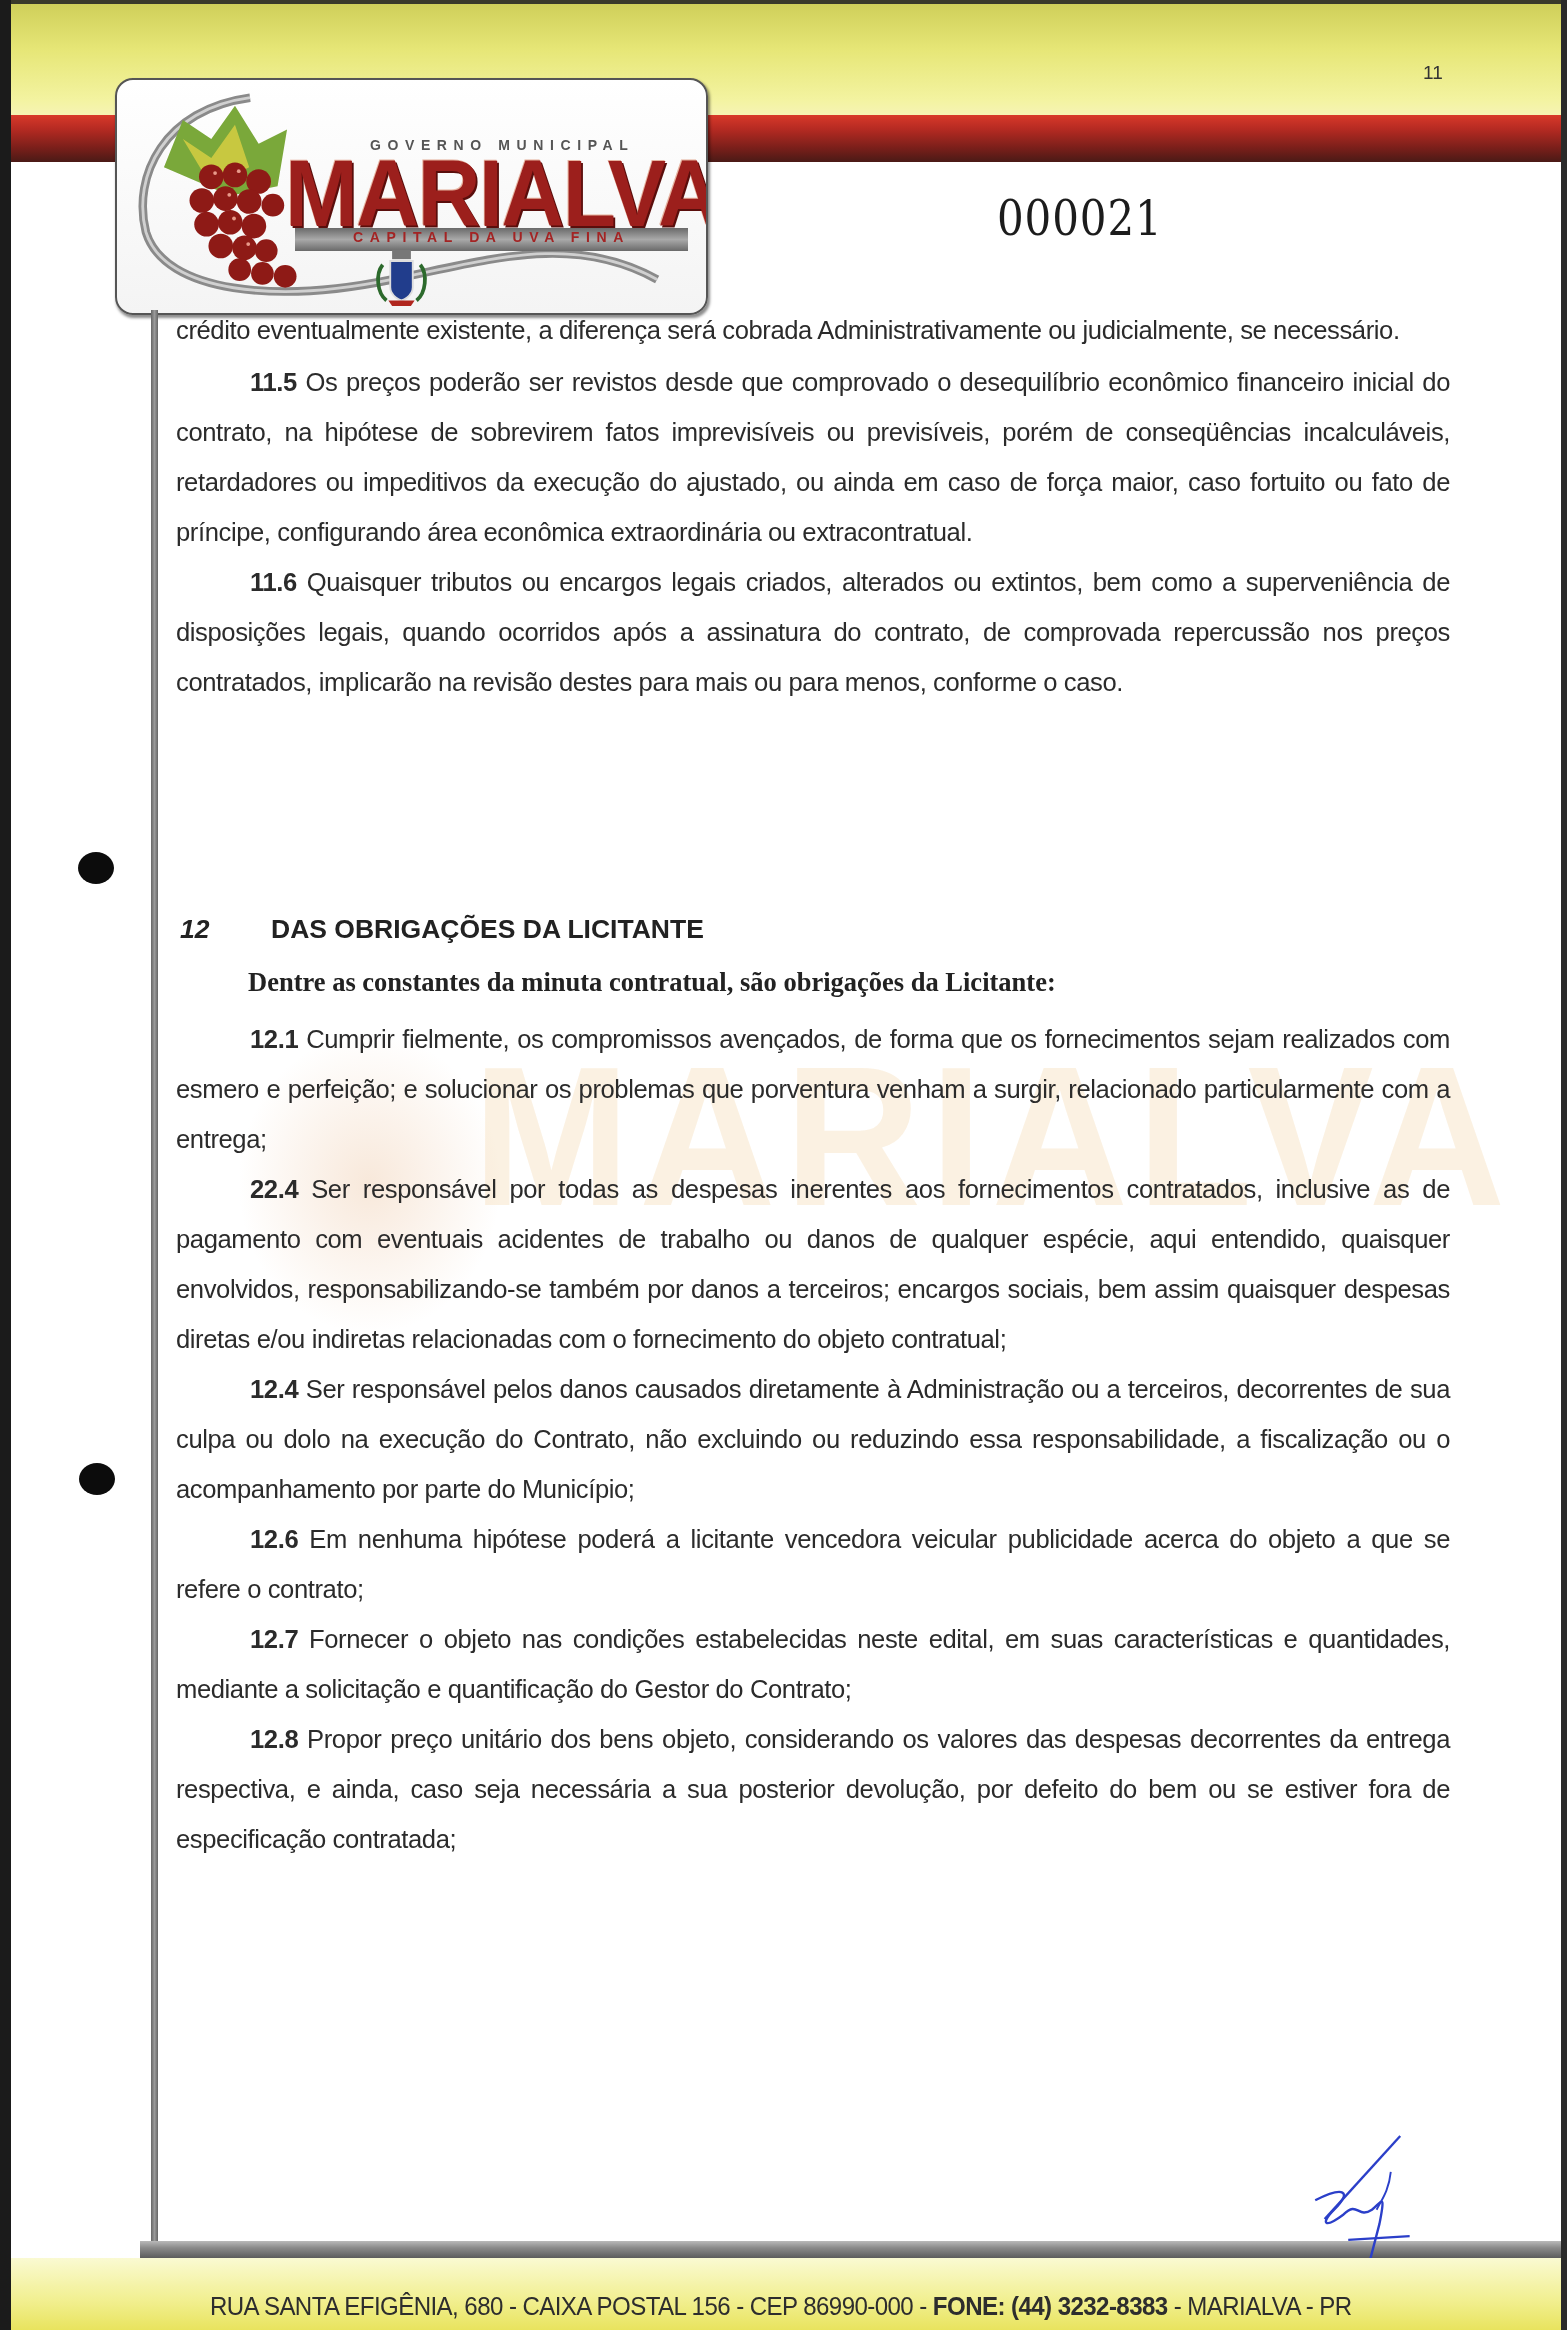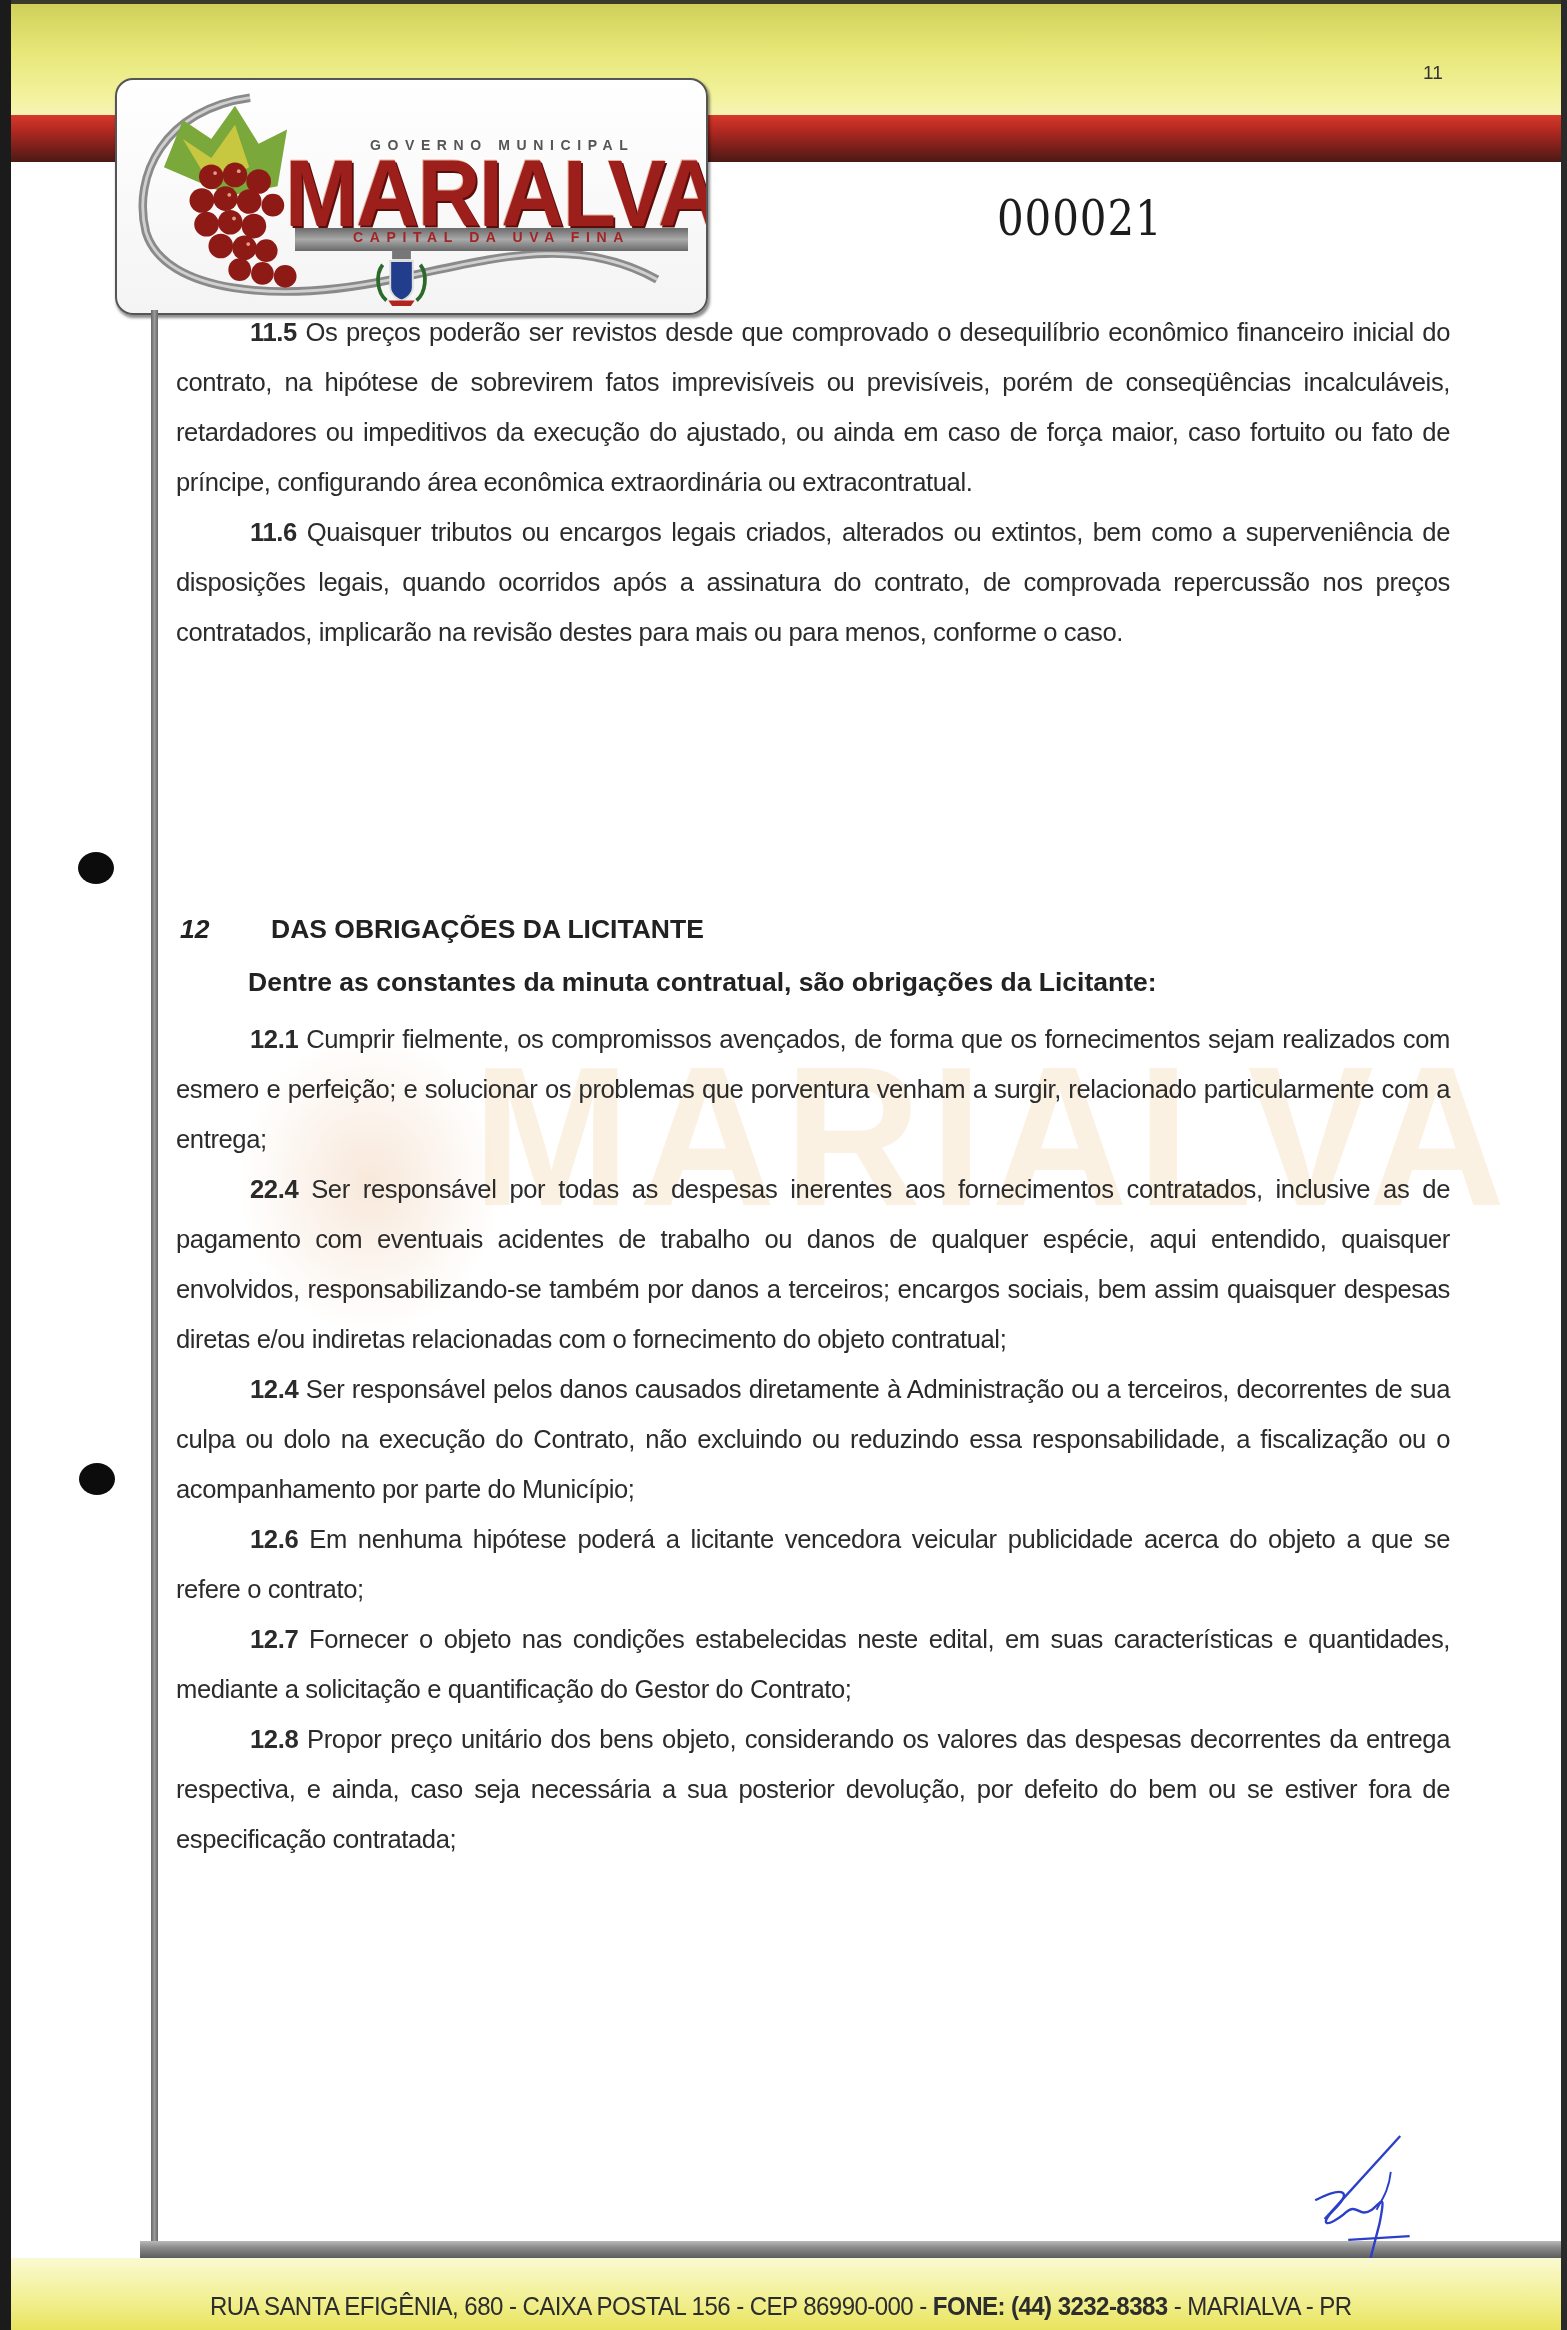--- a/index.html
+++ b/index.html
@@ -103,21 +103,21 @@
     text-align: justify; color: #2b2b2b; letter-spacing: -0.4px;
   }
   .para { margin: 0; text-indent: 74px; }
   .para.noindent { text-indent: 0; }
   .num { font-weight: bold; }
   .heading {
     position: absolute; left: 180px; top: 914px; font-size: 26.5px; font-weight: bold; color: #222;
   }
   .heading .h-num { display: inline-block; width: 91px; font-style: italic; }
   .intro {
-    position: absolute; left: 248px; top: 967px; font-size: 26.5px; font-weight: bold; color: #222;
+    position: absolute; left: 248px; top: 967px; font-size: 26.5px; font-weight: bold; color: #222; font-family: Liberation Serif, serif;
   }
   .signature { position: absolute; left: 1268px; top: 2134px; width: 170px; height: 142px; }
 </style>
 </head>
 <body>
 
 <div class="edge-top"></div>
 <div class="edge-left"></div>
 <div class="edge-right"></div>
 
@@ -175,20 +175,21 @@
 <div class="watermark-grapes"></div>
 <div class="watermark">MARIALVA</div>
 
 <div class="frame-left"></div>
 <div class="frame-bottom"></div>
 
 <div class="punch" style="left:78px; top:852px;"></div>
 <div class="punch" style="left:79px; top:1463px;"></div>
 
 <div class="body-text" style="top:305px;">
+  <p class="para noindent">crédito eventualmente existente, a diferença será cobrada Administrativamente ou judicialmente, se necessário.</p>
   <p class="para" style="margin-top:1.9px;">
     <span class="num">11.5</span>
     <span>Os preços poderão ser revistos desde que comprovado o desequilíbrio econômico financeiro inicial do contrato, na hipótese de sobrevirem fatos imprevisíveis ou previsíveis, porém de conseqüências incalculáveis, retardadores ou impeditivos da execução do ajustado, ou ainda em caso de força maior, caso fortuito ou fato de príncipe, configurando área econômica extraordinária ou extracontratual.</span>
   </p>
   <p class="para">
     <span class="num">11.6</span>
     <span>Quaisquer tributos ou encargos legais criados, alterados ou extintos, bem como a superveniência de disposições legais, quando ocorridos após a assinatura do contrato, de comprovada repercussão nos preços contratados, implicarão na revisão destes para mais ou para menos, conforme o caso.</span>
   </p>
 </div>
 

